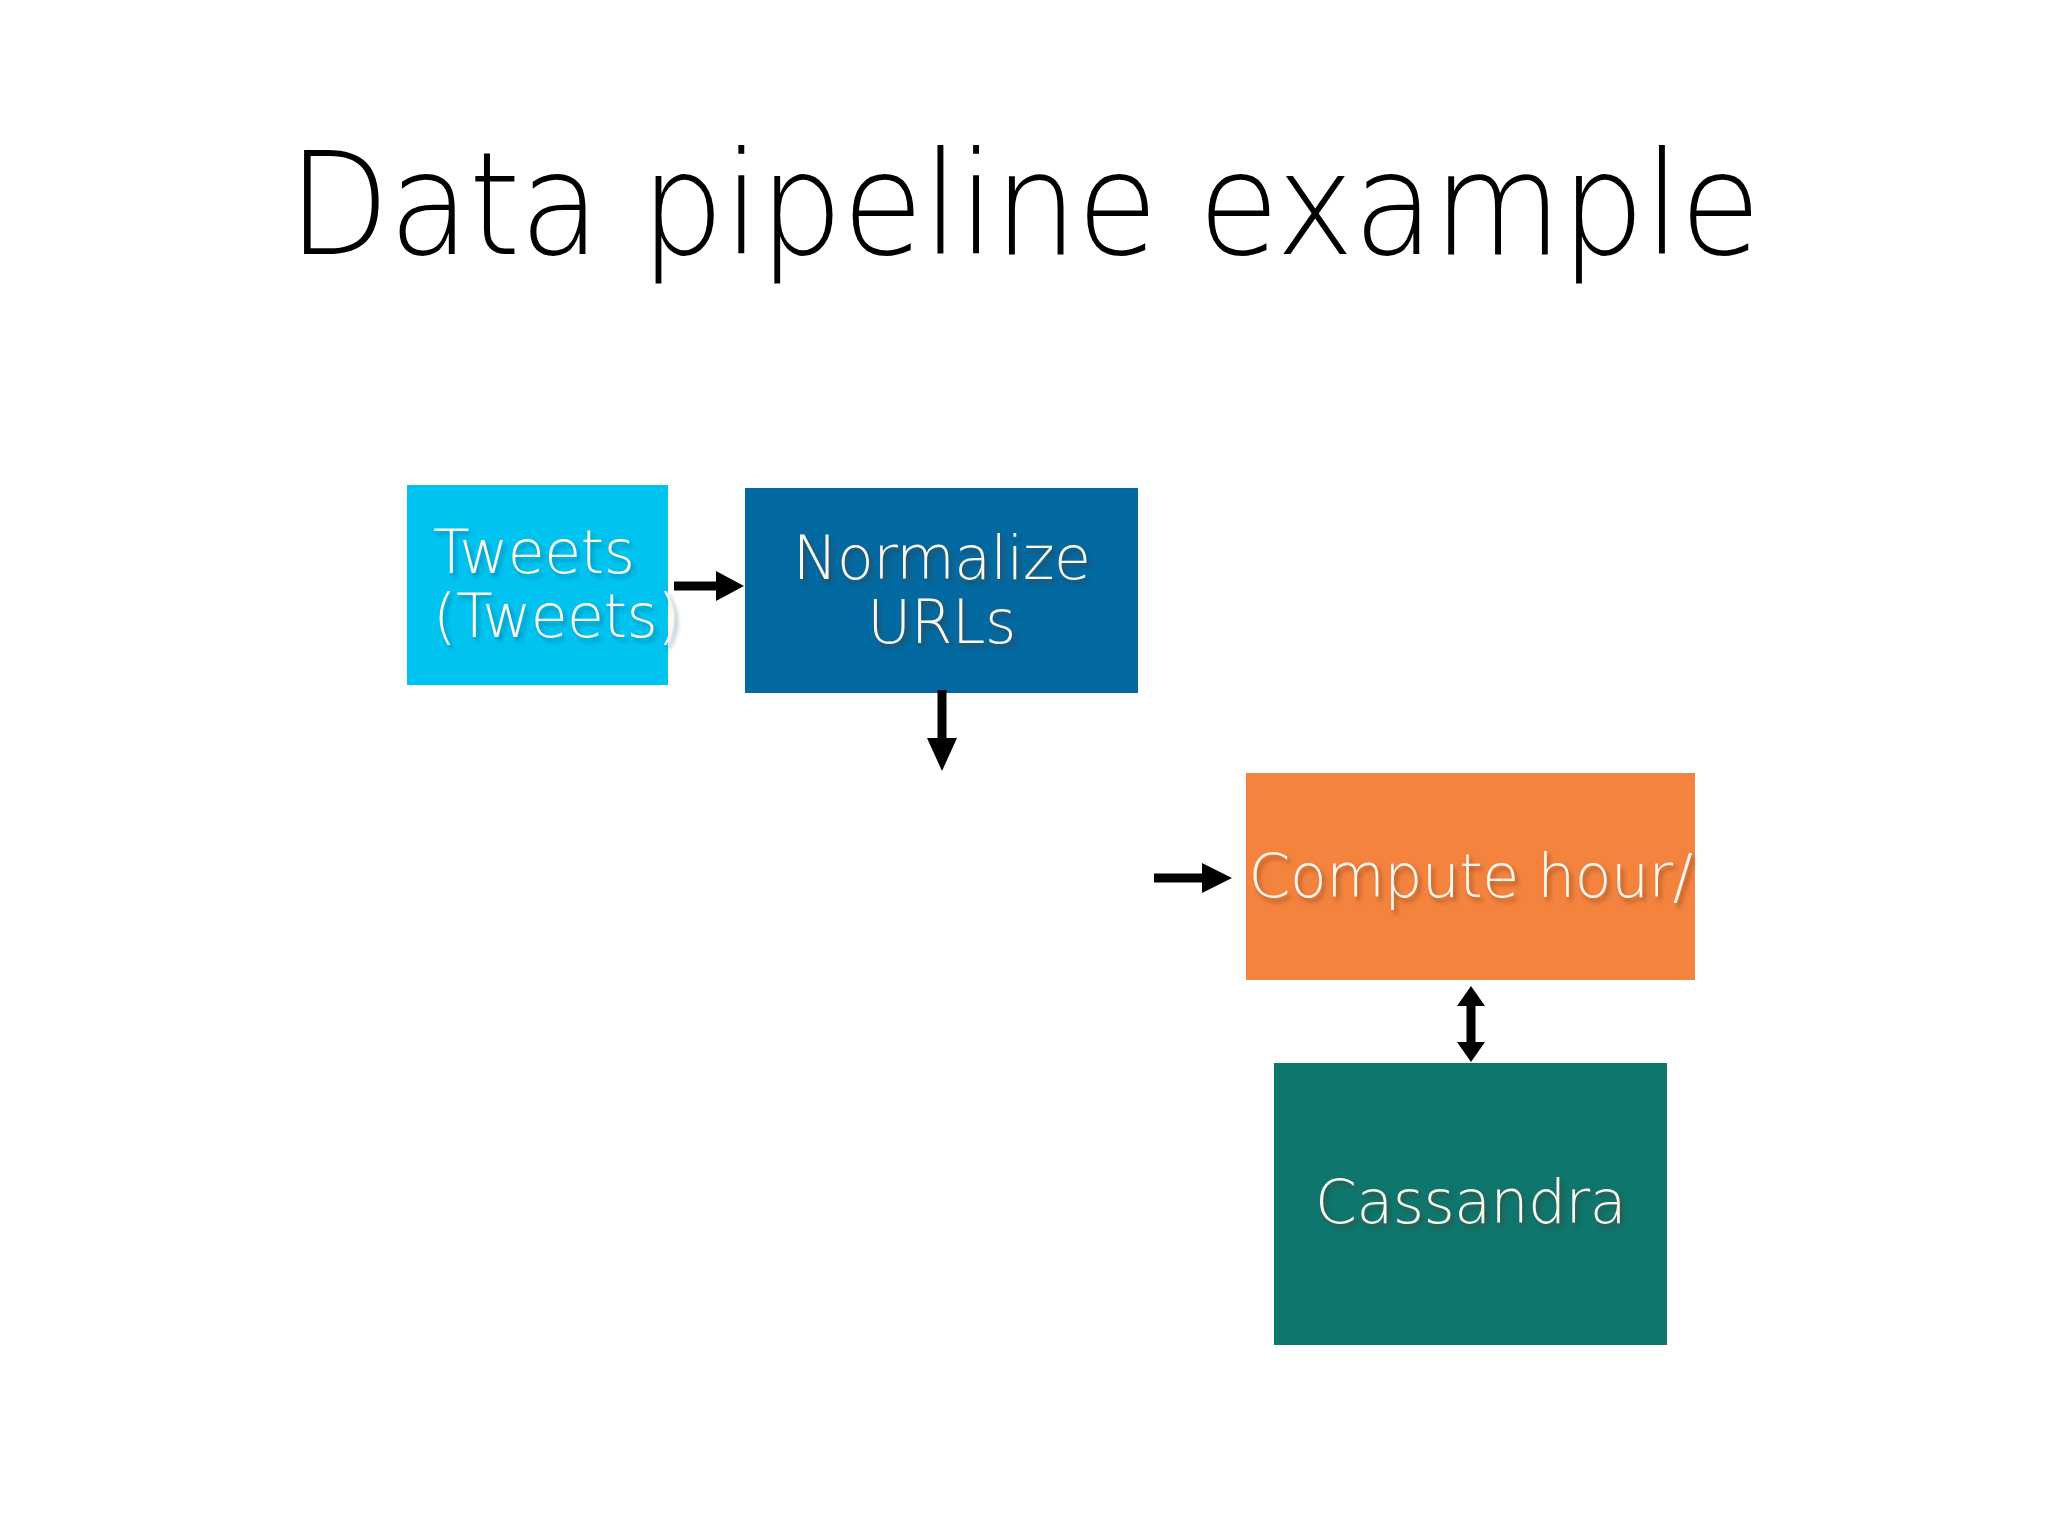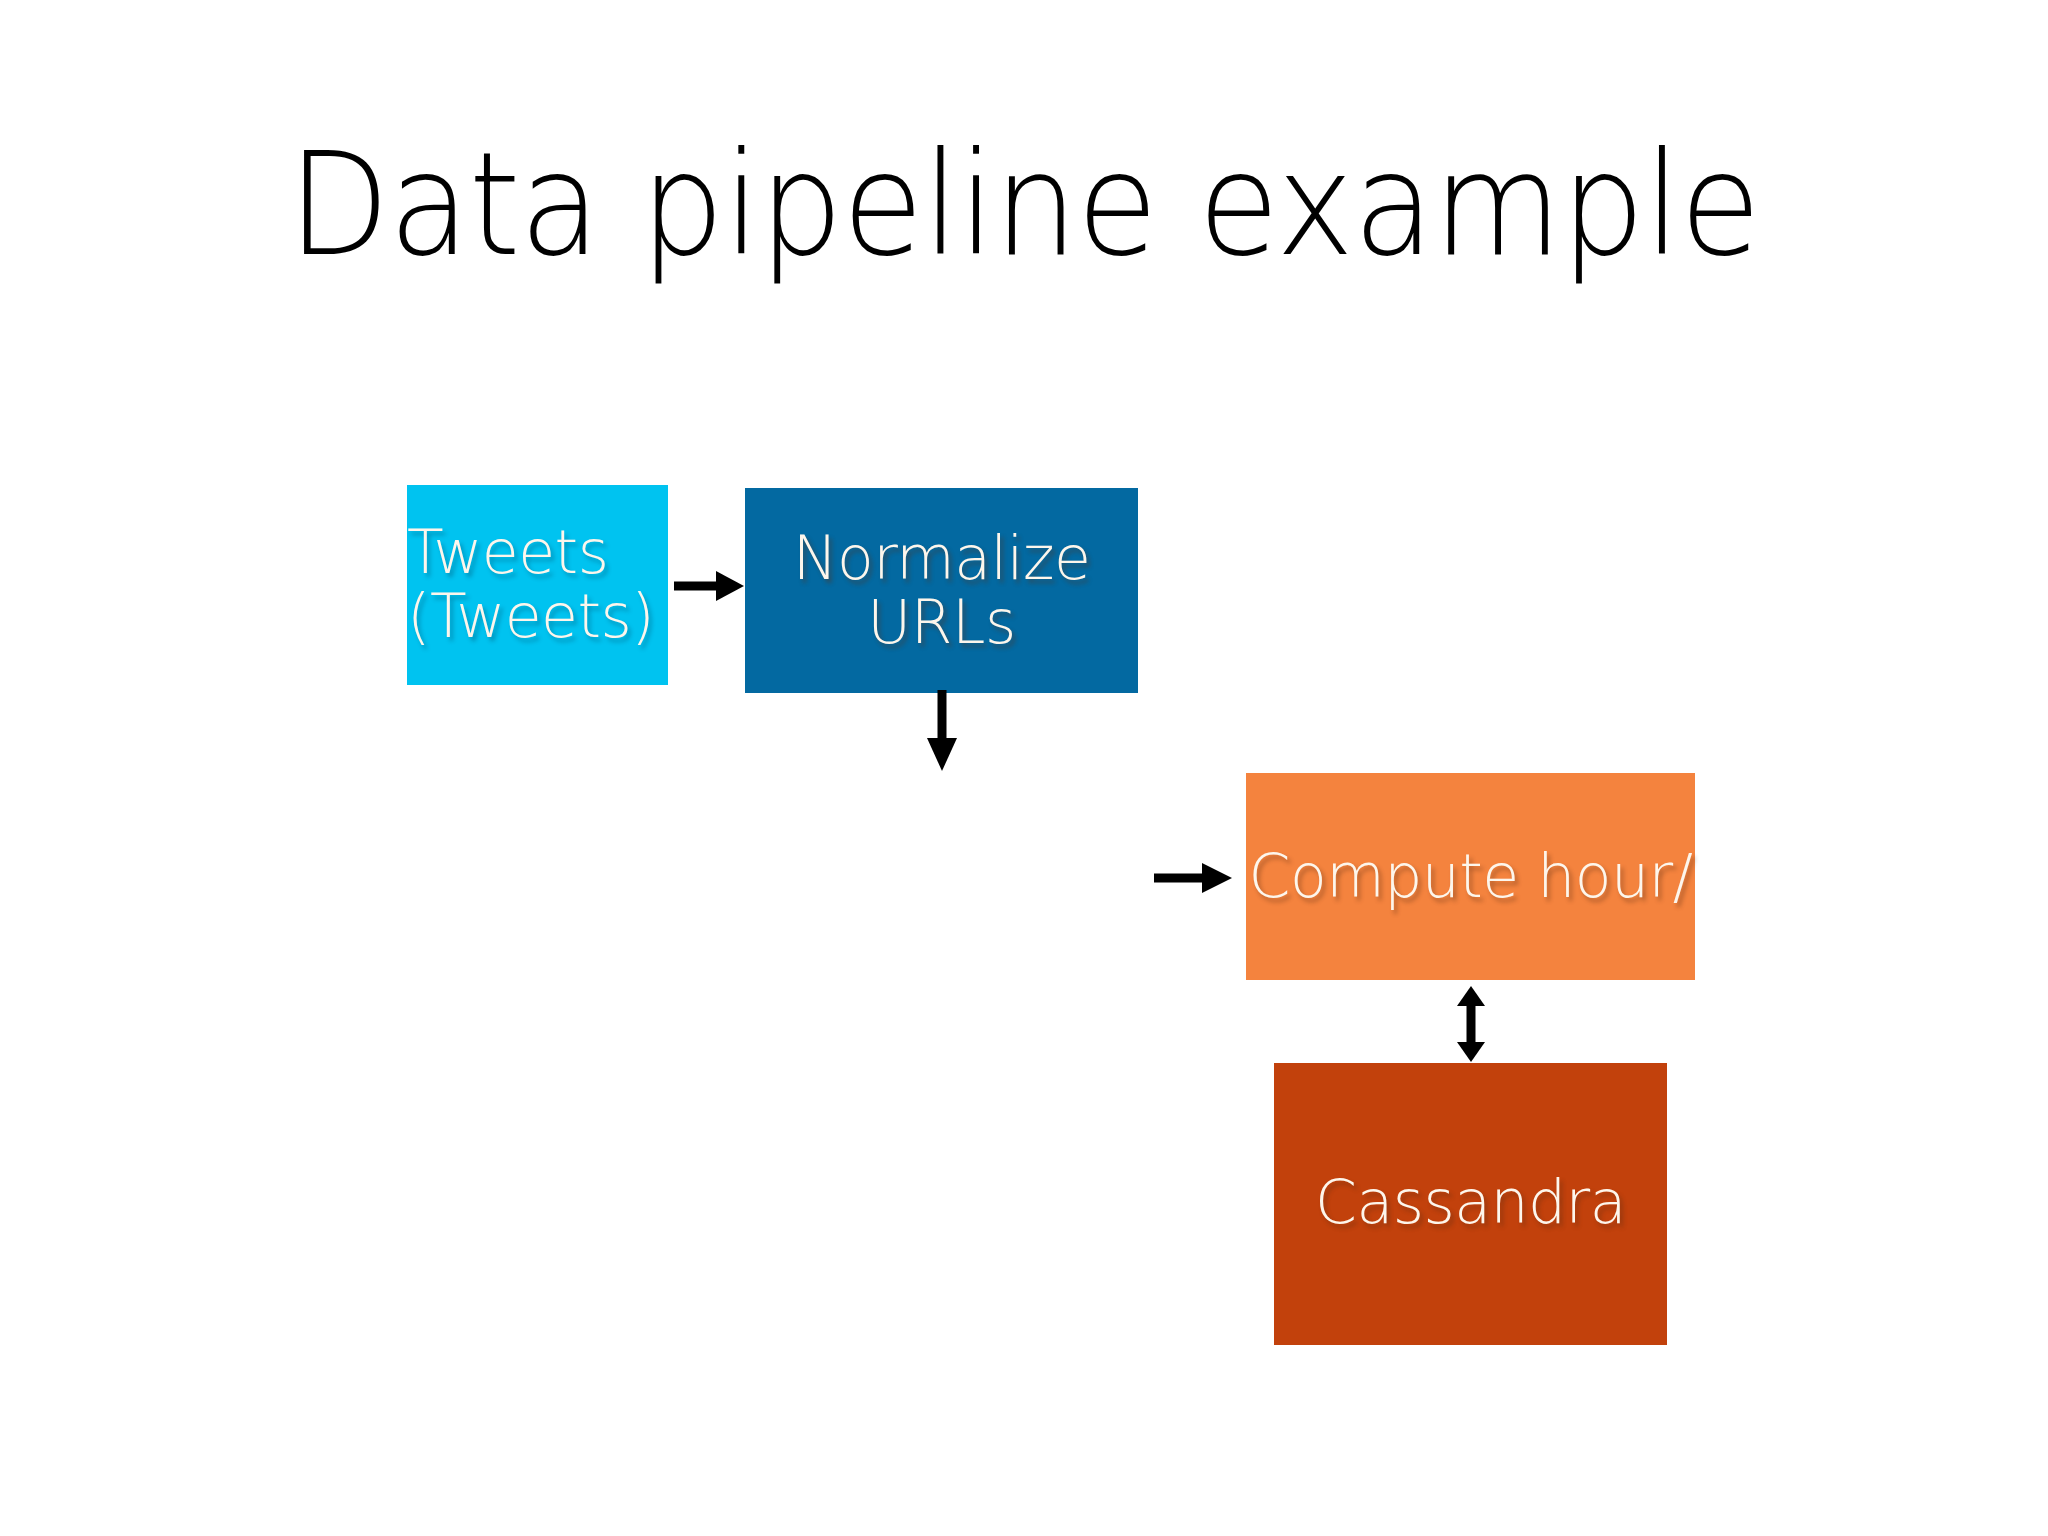--- a/index.html
+++ b/index.html
@@ -59,37 +59,38 @@
   .node .line {
     display: block;
     white-space: nowrap;
   }
 
   
   #node-tweets {
     left: 407px;  top: 485px;  width: 261px;  height: 200px;
     background: #00c3f0;
     align-items: flex-start;
+    padding-left: 26px;
     text-shadow: 3px 4px 4px rgba(0, 70, 100, 0.40);
   }
   #node-normalize {
     left: 745px;  top: 488px;  width: 393px;  height: 205px;
     background: #0369a1;
   }
   #node-compute {
     left: 745px;  top: 775px;  width: 394px;  height: 205px;
     background: #f4833e;
   }
   #node-update {
     left: 1246px; top: 773px;  width: 449px;  height: 207px;
     background: #f4833e;
   }
   #node-cassandra {
     left: 1274px; top: 1063px; width: 393px;  height: 282px;
-    background: #c2410c;
+    background: #0f766e;
     justify-content: flex-start;
     padding-top: 108px;
   }
 
   
   .node::after {
     content: "";
     position: absolute;
     left: 4px; right: -4px;
     bottom: -8px;

